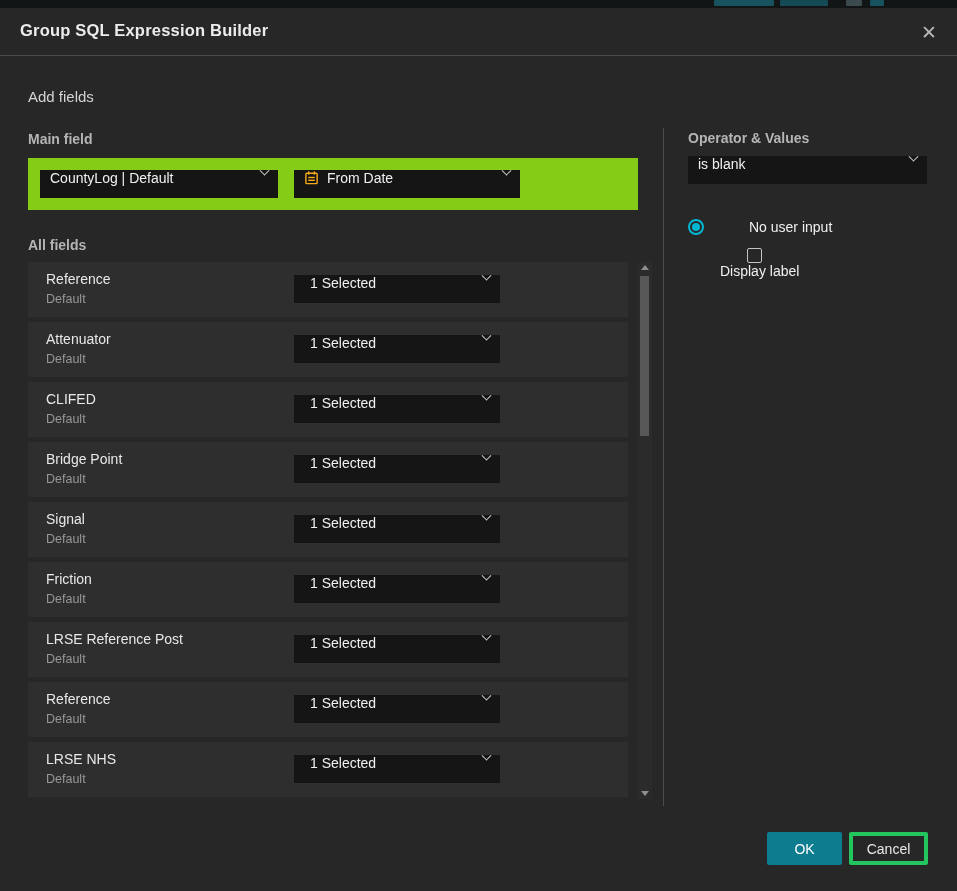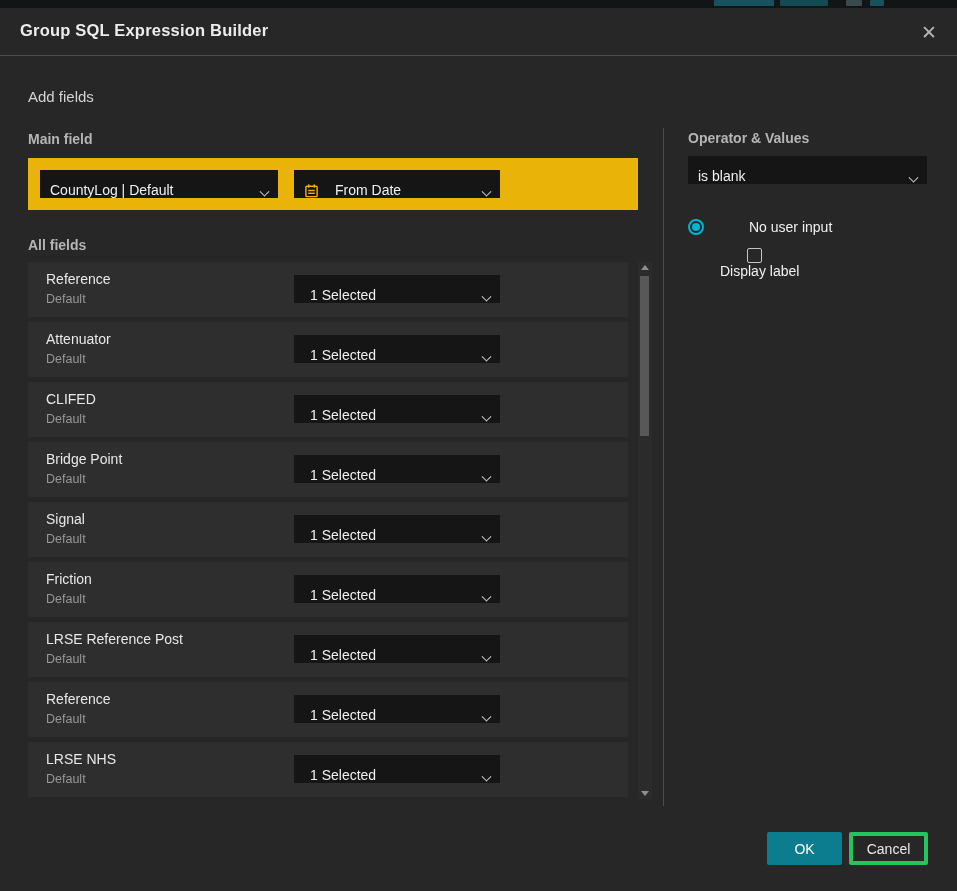--- a/index.html
+++ b/index.html
@@ -17,32 +17,32 @@
                    border-bottom:1px solid #4c4c4c; }
   .dialog-title { position:absolute; left:20px; top:13px; font-size:16.5px; font-weight:700;
                   color:#ececec; letter-spacing:.2px; }
   .close-btn { position:absolute; right:14px; top:10px; width:28px; height:28px;
                display:flex; align-items:center; justify-content:center;
                color:#b4b4b4; font-size:19px; cursor:pointer; background:none; border:none; }
 
   h2.sec { position:absolute; left:28px; font-size:15px; font-weight:400; color:#d4d4d4; }
   h3.sec { position:absolute; left:28px; font-size:14px; font-weight:700; color:#b5b5b5; }
 
-  .panel { position:absolute; background:#eab308; }
-
-  .select { display:flex; align-items:flex-end; background:#151515; border-radius:0;
+  .panel { position:absolute; background:#84cc16; }
+
+  .select { display:flex; align-items:flex-start; background:#151515; border-radius:0;
             height:28px; padding:0 10px; cursor:pointer; color:#f0f0f0; font-size:14px; }
   .select .select-label { flex:1 1 auto; white-space:nowrap; overflow:hidden; }
   .chev { flex:0 0 auto; width:7px; height:7px; border-right:1.5px solid #cfcfcf;
           border-bottom:1.5px solid #cfcfcf; transform:rotate(45deg) translate(-2px,-2px); }
 
   
   .main-panel { left:28px; top:150px; width:610px; height:52px; }
   .src-select { position:absolute; left:12px; top:12px; width:238px; }
-  .fld-select { position:absolute; left:266px; top:12px; width:206px;gap:8px; }
+  .fld-select { position:absolute; left:266px; top:12px; width:226px; }
   .cal-icon { width:15px; height:15px; margin-right:8px; flex:0 0 auto; }
 
   
   .list { position:absolute; left:28px; top:254px; width:600px; }
   .row { position:relative; width:600px; height:55px; background:#2e2e2e; margin-bottom:5px; }
   .row-text { position:absolute; left:18px; top:9px; }
   .row-name { font-size:14px; color:#e8e8e8; }
   .row-sub  { font-size:12.5px; color:#979797; margin-top:5px; }
   .row-select { position:absolute; left:266px; top:13px; width:206px;padding-left:16px; }
 

